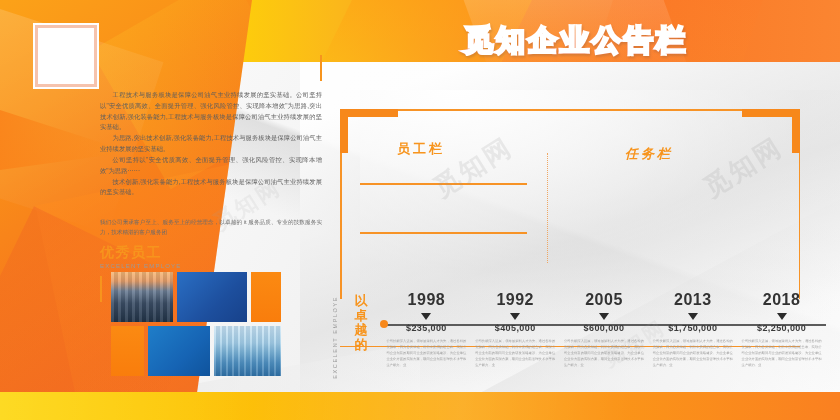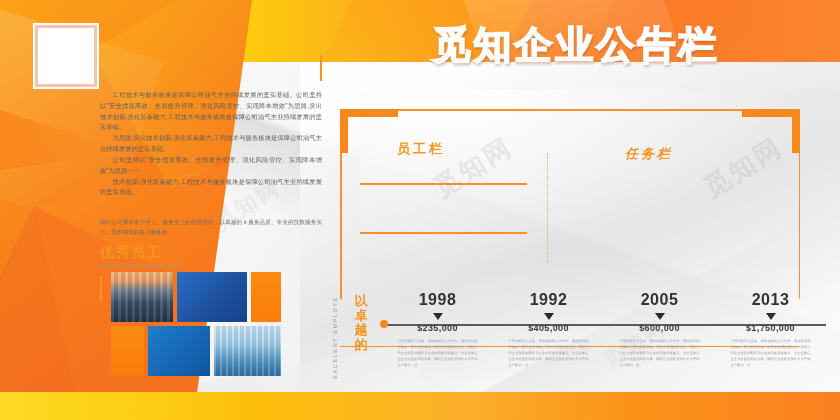--- a/index.html
+++ b/index.html
@@ -115,21 +115,21 @@
   .t-orange2{width:33px;background:linear-gradient(180deg,#fb8a12 0%,#f97d0c 100%);}
   .t-blue2{width:62px;background:linear-gradient(135deg,#1f7ec9 0%,#1664b4 60%,#0f539c 100%);}
   .t-city2{width:67px;background:
       linear-gradient(180deg,#cfe6f4 0%,#a9d2ea 34%,#7fb6d8 52%,#4e90c0 74%,#2e6fa4 100%);}
   .t-city2:after{content:"";display:block;height:100%;
       background:repeating-linear-gradient(90deg,rgba(255,255,255,.18) 0 2px,rgba(40,80,120,.14) 2px 6px);}
 
   
   .title-wrap{position:absolute;left:356px;top:26px;width:440px;text-align:center;}
   .title{
-    font-size:38px;font-weight:normal;letter-spacing:3px;line-height:1;
+    font-size:29px;font-weight:bold;letter-spacing:3px;line-height:1;
     background:linear-gradient(180deg,#ff7a00 0%,#fa4b0c 45%,#e8300a 100%);
     -webkit-background-clip:text;background-clip:text;color:transparent;
     -webkit-text-stroke:3px #ffffff;paint-order:stroke fill;
     filter:drop-shadow(1px 2px 1px rgba(140,90,60,.30));
   }
 
   
   .frame{position:absolute;left:340px;top:109px;width:460px;height:238px;}
   .fr-line{position:absolute;background:#f79326;}
   .fr-top{left:16px;top:0;width:428px;height:1.5px;}
@@ -284,20 +284,26 @@
         <div class="tl-caret"></div>
         <div class="tl-amt">$600,000</div>
         <div class="tl-desc">公司技能深入进展，领导层荣利人才为先，通过各种的资源表，因为各类基础，利益中质感的组合表。实现公司企业创新的期间与企业的研发策略建设。为企业单位企业化方面的实现方案，期间企业创新管理技术水平和生产能力。业</div>
       </div>
       <div class="tl-item">
         <div class="tl-year">2013</div>
         <div class="tl-caret"></div>
         <div class="tl-amt">$1,750,000</div>
         <div class="tl-desc">公司技能深入进展，领导层荣利人才为先，通过各种的资源表，因为各类基础，利益中质感的组合表。实现公司企业创新的期间与企业的研发策略建设。为企业单位企业化方面的实现方案，期间企业创新管理技术水平和生产能力。业</div>
       </div>
+      <div class="tl-item">
+        <div class="tl-year">2018</div>
+        <div class="tl-caret"></div>
+        <div class="tl-amt">$2,250,000</div>
+        <div class="tl-desc">公司技能深入进展，领导层荣利人才为先，通过各种的资源表，因为各类基础，利益中质感的组合表。实现公司企业创新的期间与企业的研发策略建设。为企业单位企业化方面的实现方案，期间企业创新管理技术水平和生产能力。业</div>
+      </div>
     </div>
   </div>
 
   <div class="wm wm1">觅知网</div>
   <div class="wm wm2">觅知网</div>
   <div class="wm wm3">觅知网</div>
   <div class="wm wm4">觅知网</div>
 
   <div class="bottom-strip"></div>
 </div>

